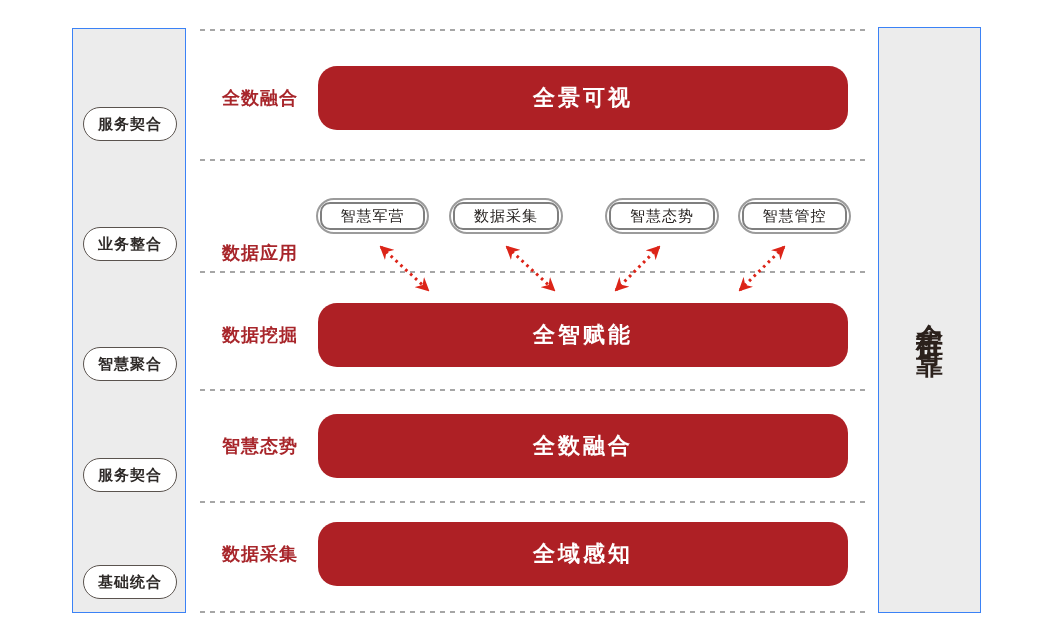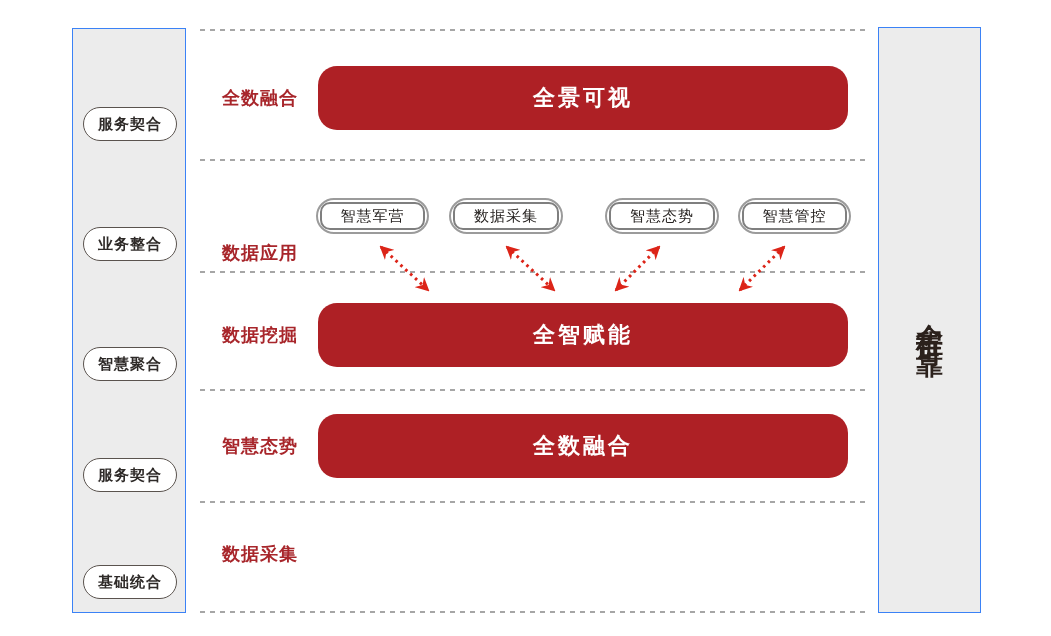--- a/index.html
+++ b/index.html
@@ -78,20 +78,21 @@
 
   <div class="row-label rl1">全数融合</div>
   <div class="row-label rl2">数据应用</div>
   <div class="row-label rl3">数据挖掘</div>
   <div class="row-label rl4">智慧态势</div>
   <div class="row-label rl5">数据采集</div>
 
   <div class="banner bn1">全景可视</div>
   <div class="banner bn3">全智赋能</div>
   <div class="banner bn4">全数融合</div>
+  <div class="banner bn5">全域感知</div>
 
   <div class="app-pill ap1">
     <div class="app-pill-inner">智慧军营</div>
   </div>
   <div class="app-pill ap2">
     <div class="app-pill-inner">数据采集</div>
   </div>
   <div class="app-pill ap3">
     <div class="app-pill-inner">智慧态势</div>
   </div>

